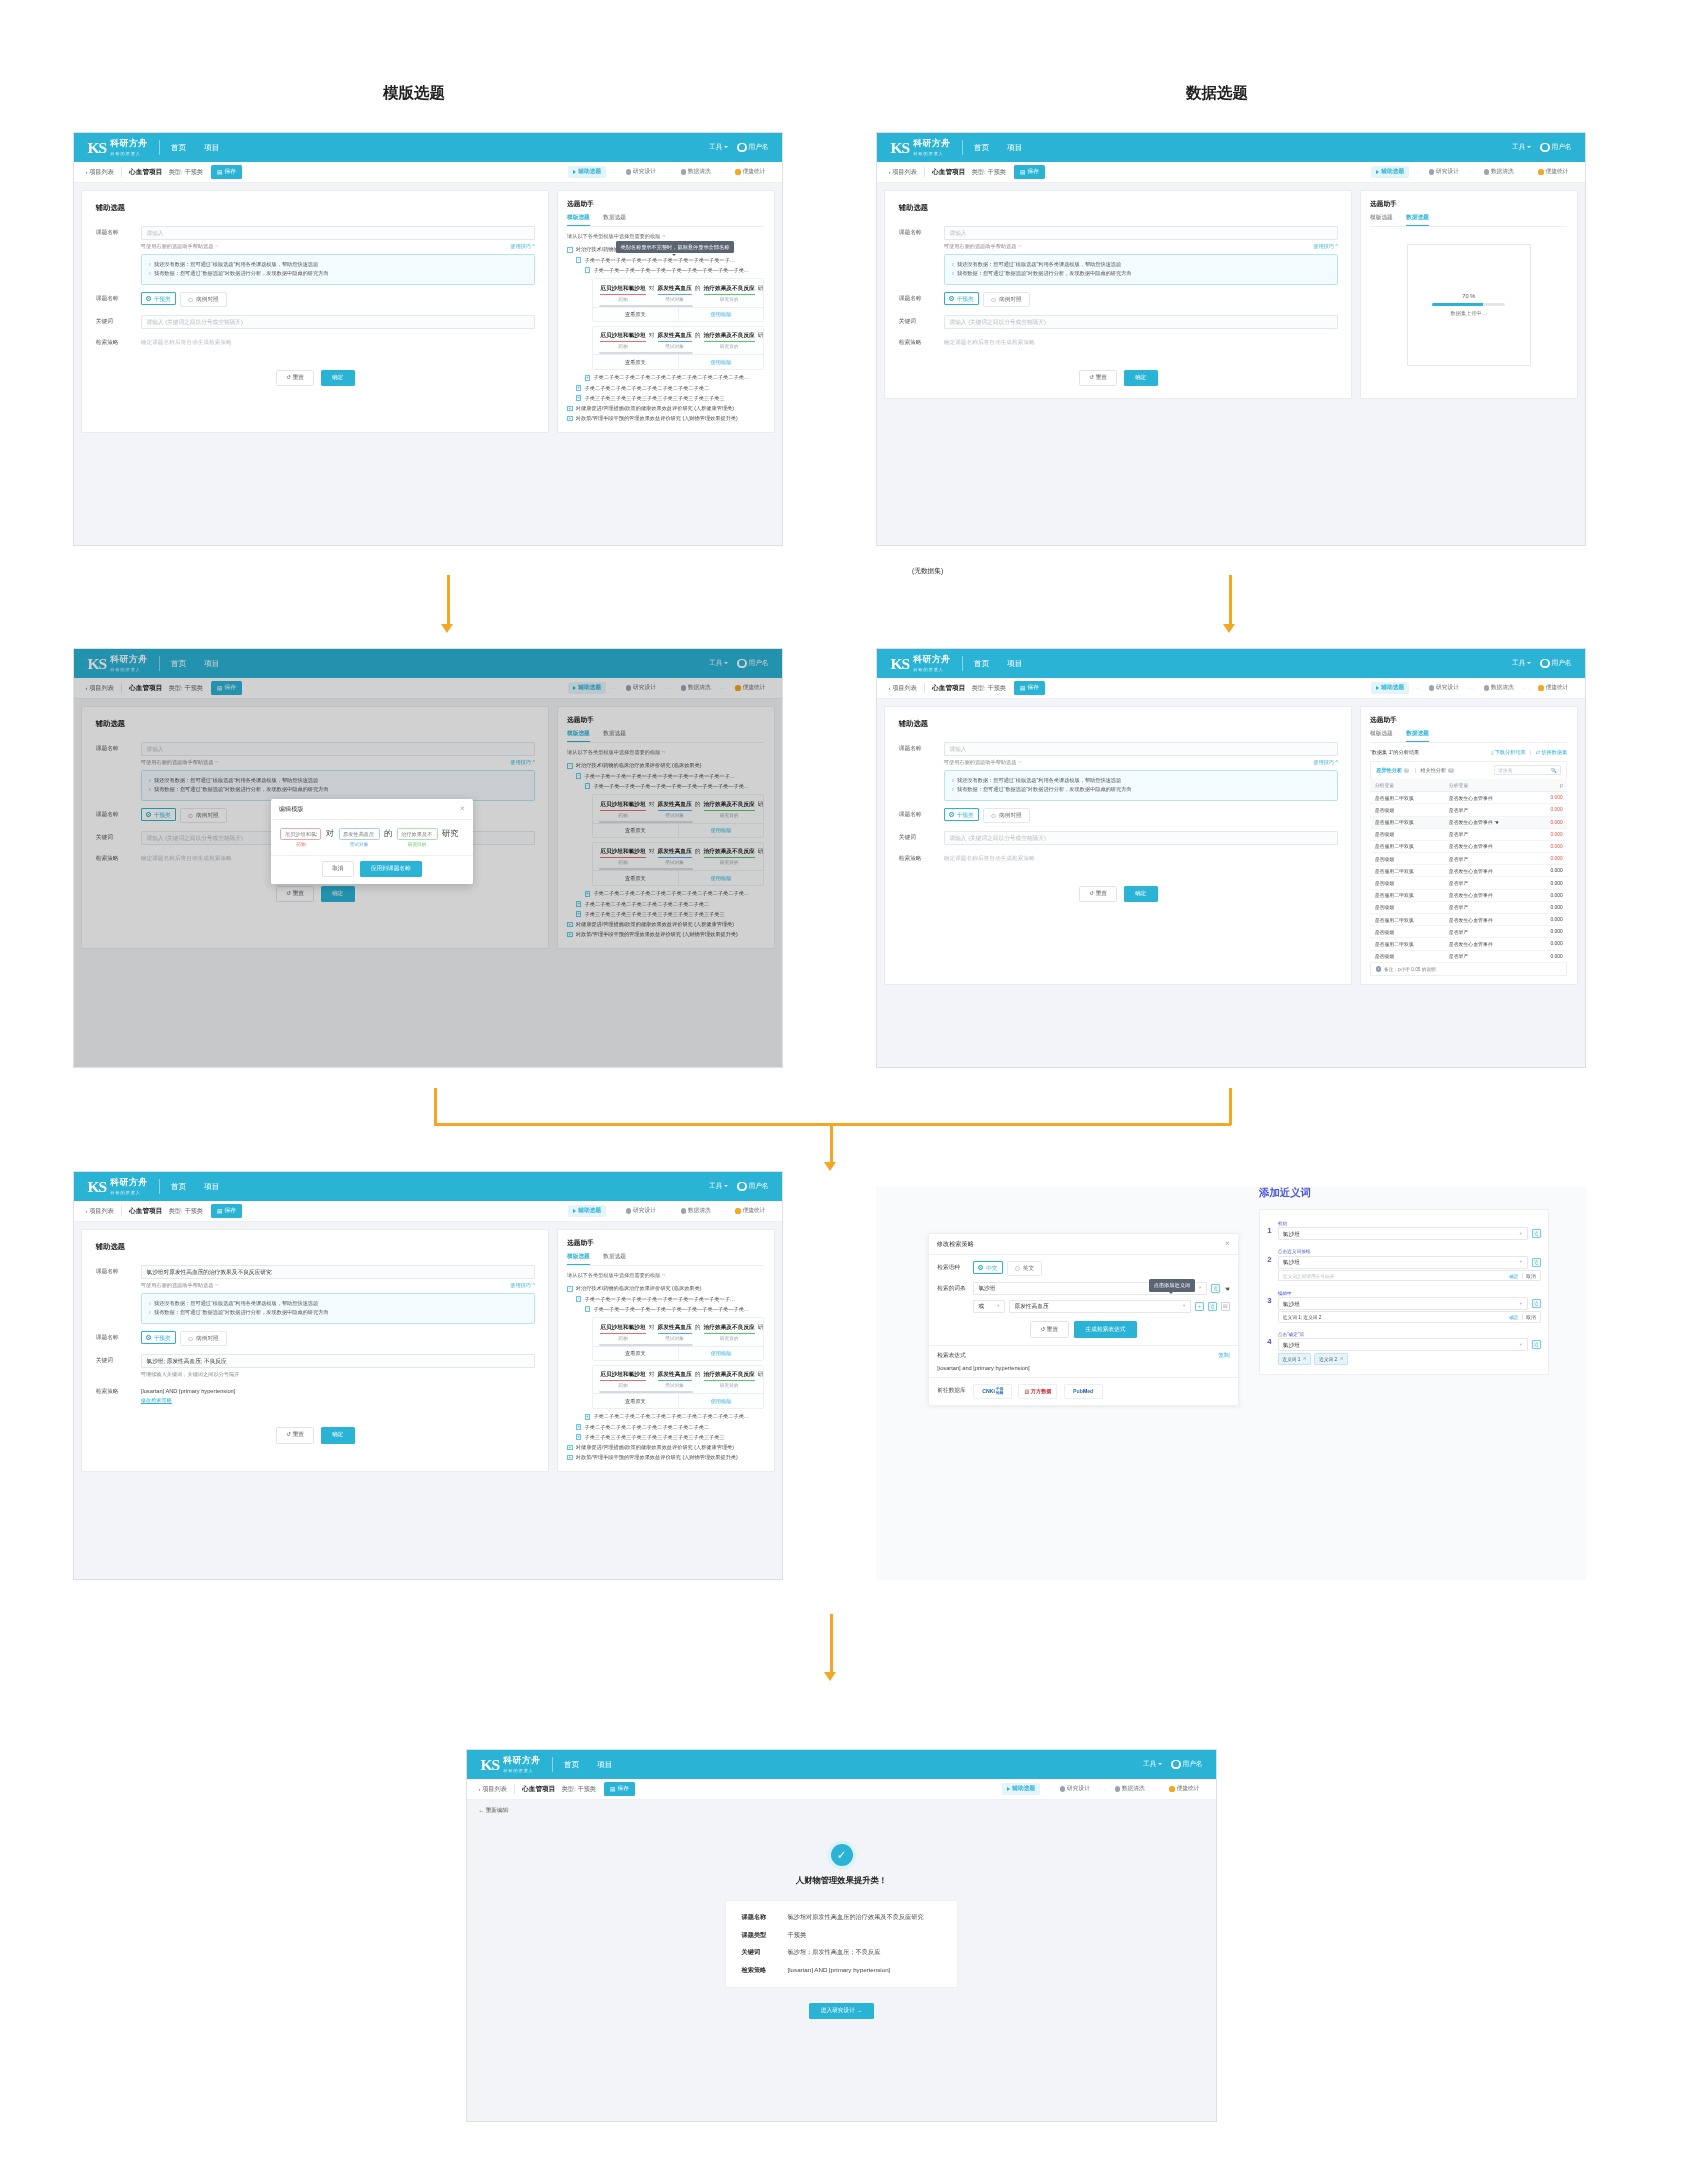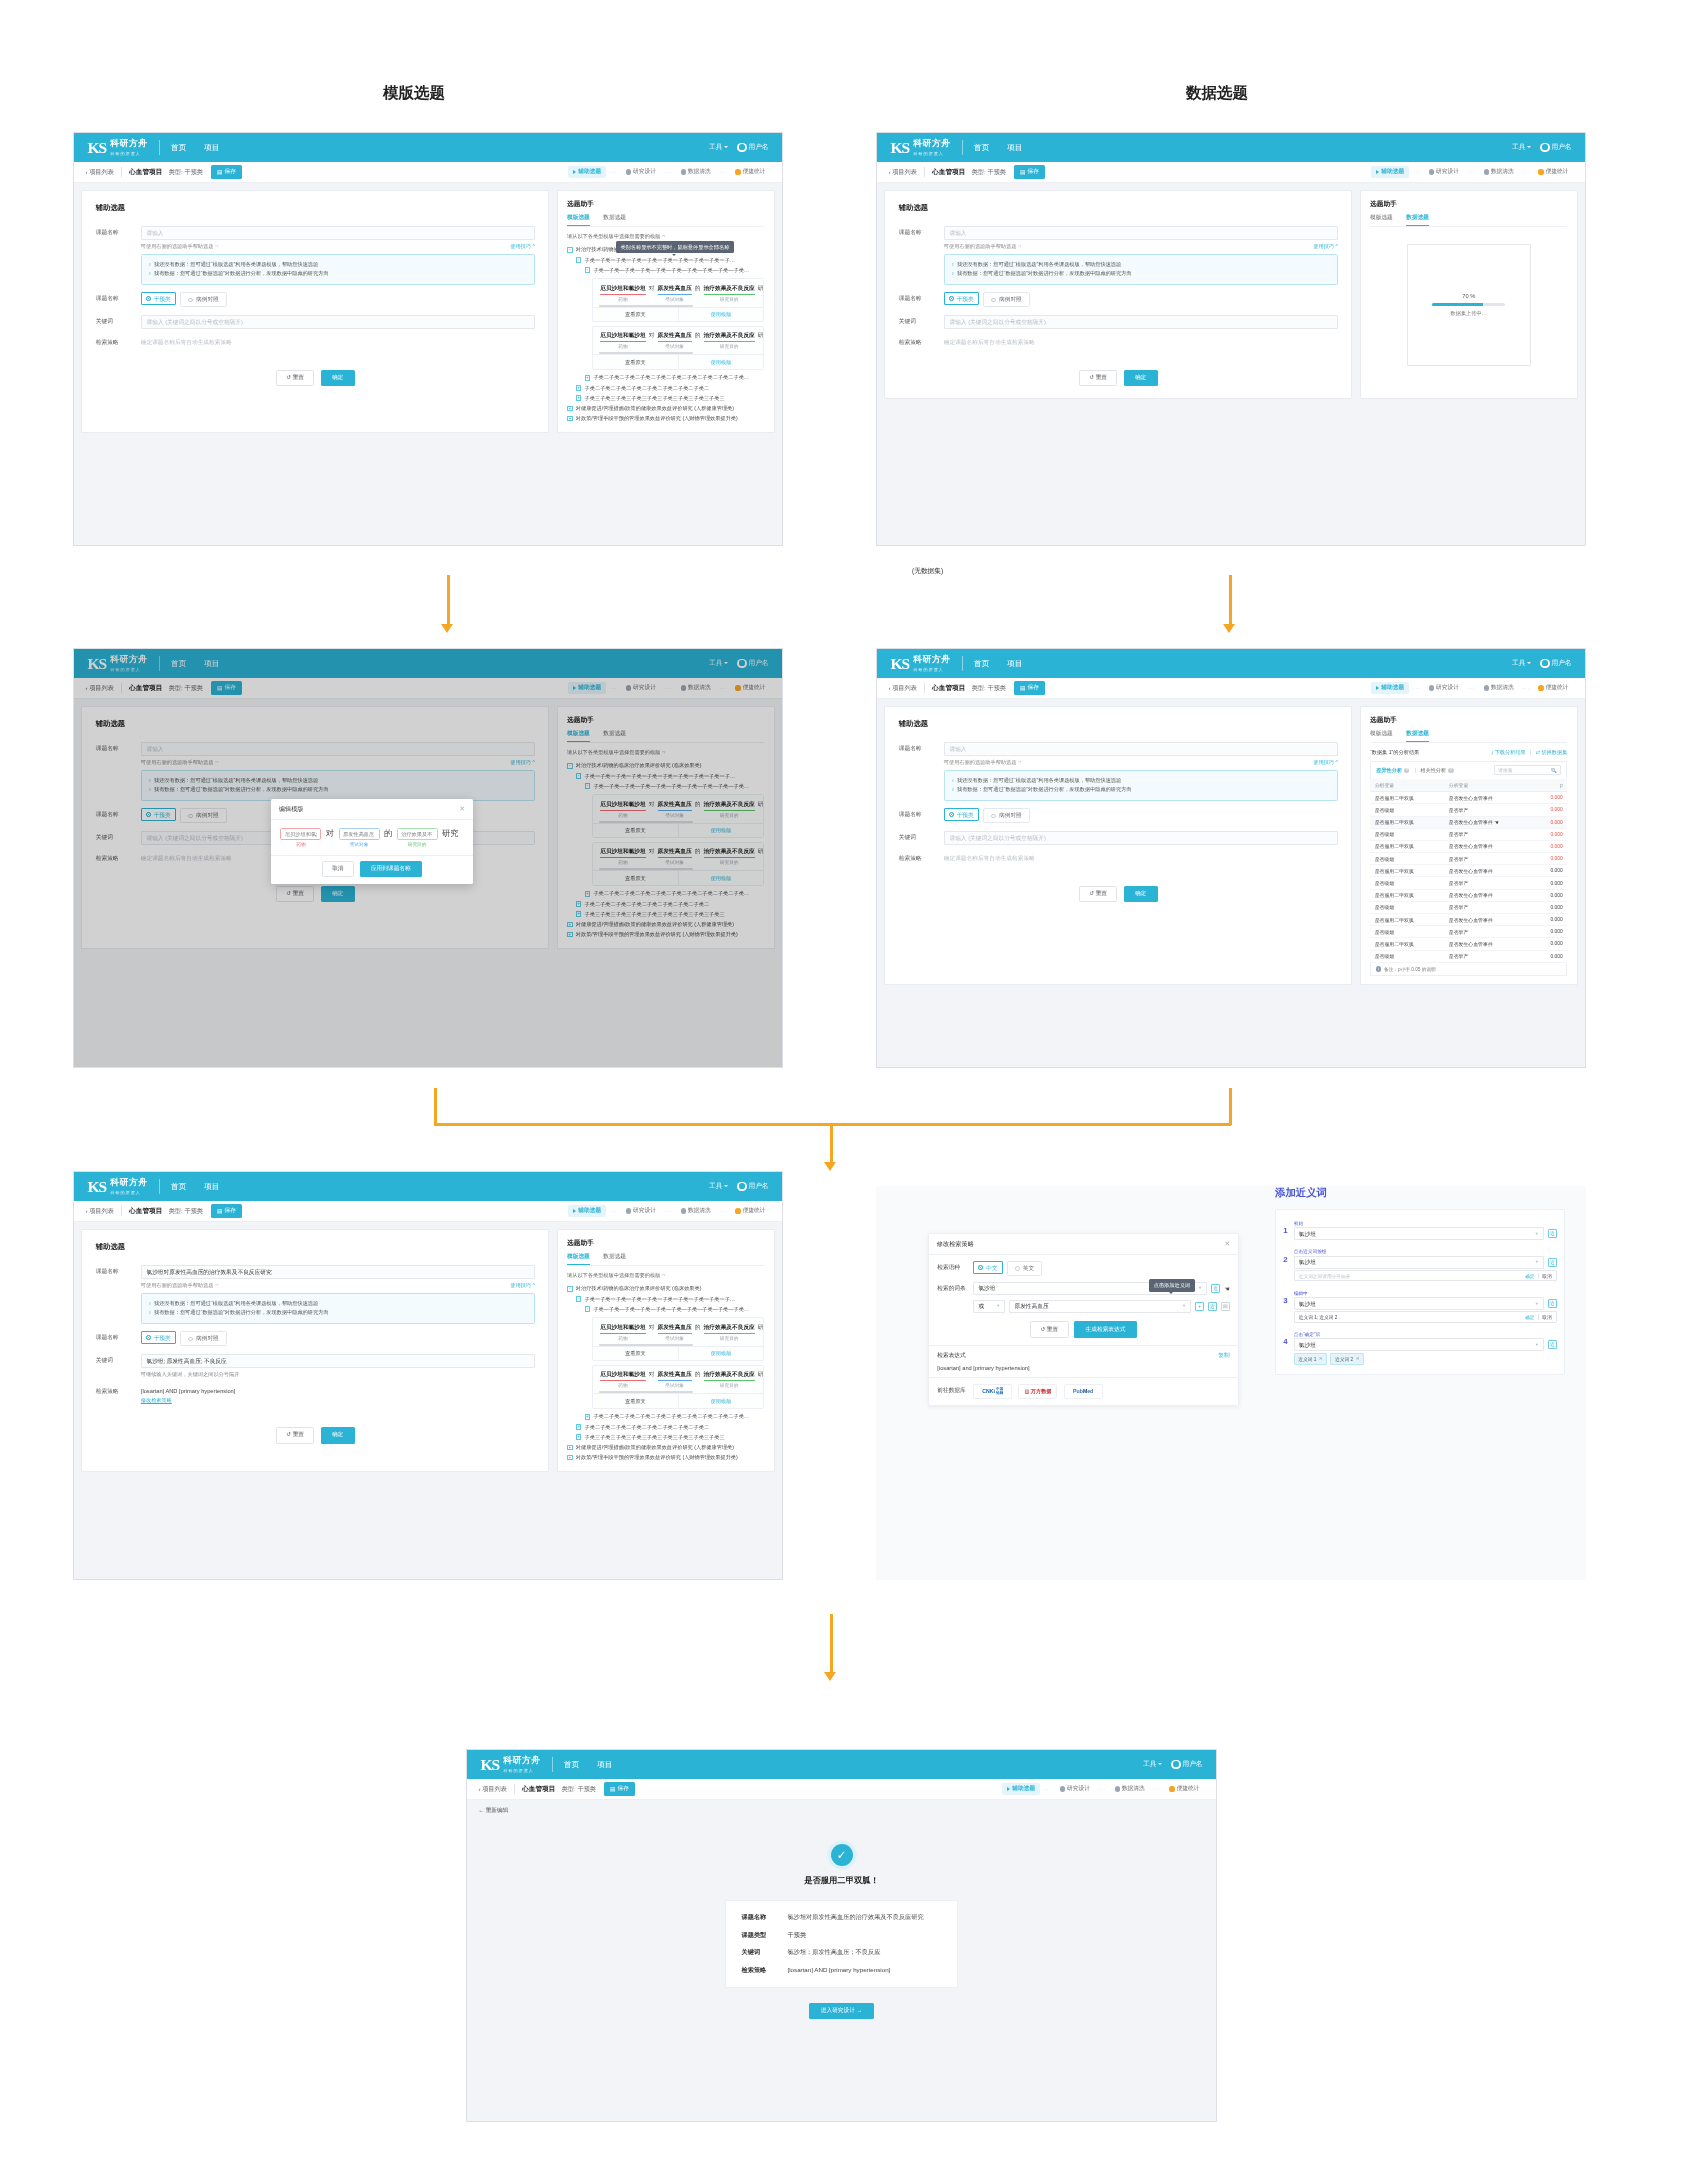--- a/index.html
+++ b/index.html
@@ -1215,21 +1215,21 @@
   <div class="sm-row" style="border-top:0.5px solid #eceff3;align-items:center;">
     <div class="sm-lab" style="padding-top:0;">前往数据库</div>
     <div style="display:flex;gap:6.2px;">
       <div class="dbchip" style="color:#1666b0;">CNKi<span style="font-size:3.6px;margin-left:1px;">中国<br>知网</span></div>
       <div class="dbchip" style="color:#c4262e;">▥ 万方数据</div>
       <div class="dbchip" style="color:#2f6fb5;">Pub<span style="color:#1b3d6e;">M</span>ed</div>
     </div>
   </div>
 </div>
 
-<div style="position:absolute;left:399px;top:0;width:290px;">
+<div style="position:absolute;left:383px;top:0;width:290px;">
   <div class="syn-title">添加近义词</div>
   <div class="syn-card" style="margin-top:9.3px;padding:5.2px 0;">
 
       <div class="syn-row">
         <div class="syn-num">1</div>
         <div style="flex:1;">
           <div class="syn-lab">初始</div>
           <div style="display:flex;align-items:center;gap:4.1px;">
             <div class="sel" style="flex:1;">
                 <span>氯沙坦</span>
@@ -1351,21 +1351,21 @@
         <span class="dots">···</span>
         <div class="step ">
         <span class="dot orange"></span>
           <span>便捷统计</span>
         </div>
       </div>
   </div>
     <div class="backlink">← <span>重新编辑</span></div>
  <div class="succ-wrap">
    <div class="succ-ico">✓</div>
-   <div class="succ-h">是否服用二甲双胍！</div>
+   <div class="succ-h">人财物管理效果提升类！</div>
    <div class="succ-card">
      <div class="succ-row">
         <div class="succ-k">课题名称</div>
         <div class="succ-v">氯沙坦对原发性高血压的治疗效果及不良反应研究</div>
         </div>
         <div class="succ-row">
         <div class="succ-k">课题类型</div>
         <div class="succ-v">干预类</div>
         </div>
         <div class="succ-row">

